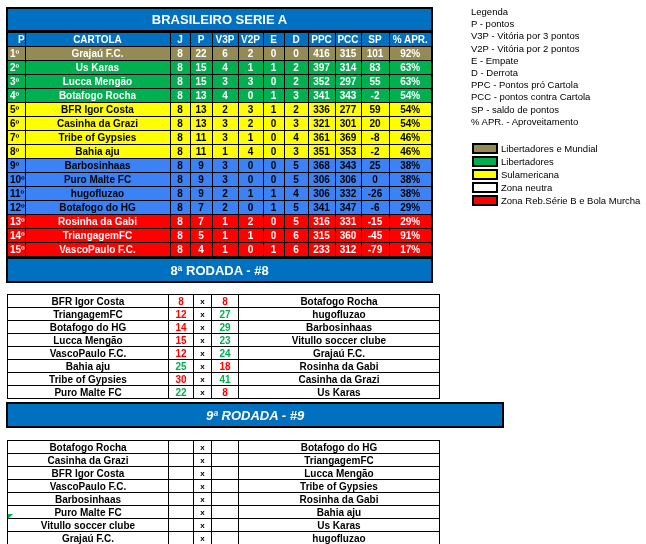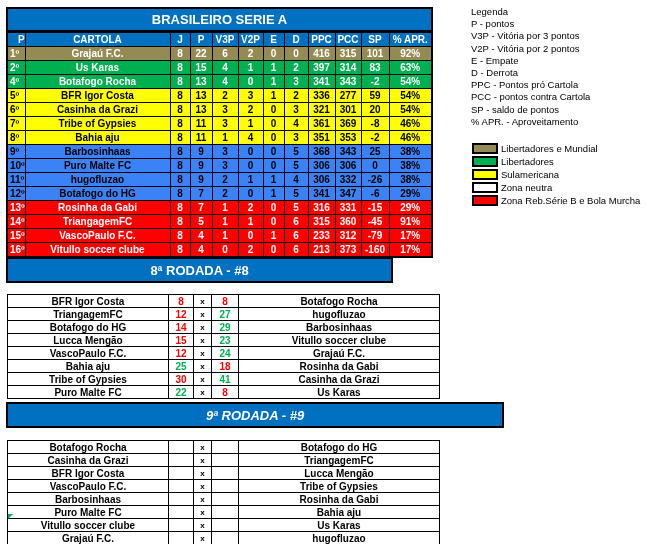--- a/index.html
+++ b/index.html
@@ -87,20 +87,34 @@
         <td>4</td>
         <td>1</td>
         <td>1</td>
         <td>2</td>
         <td>397</td>
         <td>314</td>
         <td>83</td>
         <td>63%</td>
       </tr>
       <tr class="r-green">
+        <td class="pos">3º</td>
+        <td>Lucca Mengão</td>
+        <td>8</td>
+        <td>15</td>
+        <td>3</td>
+        <td>3</td>
+        <td>0</td>
+        <td>2</td>
+        <td>352</td>
+        <td>297</td>
+        <td>55</td>
+        <td>63%</td>
+      </tr>
+      <tr class="r-green">
         <td class="pos">4º</td>
         <td>Botafogo Rocha</td>
         <td>8</td>
         <td>13</td>
         <td>4</td>
         <td>0</td>
         <td>1</td>
         <td>3</td>
         <td>341</td>
         <td>343</td>
@@ -308,21 +322,21 @@
     <div class="legend-key">
       <div class="swatch" style="background: rgb(255, 255, 255);"></div>
       <span>Zona neutra</span>
     </div>
     <div class="legend-key">
       <div class="swatch" style="background: rgb(255, 0, 0);"></div>
       <span>Zona Reb.Série B e Bola Murcha</span>
     </div>
   </div>
 
-<div class="abs banner" style="left:6px;top:257px;width:387px;height:26px;">
+<div class="abs banner" style="left:6px;top:257px;width:427px;height:26px;">
   <span>8ª RODADA - #8</span>
 </div>
 <table class="match abs" style="left:7px;top:294px;width:432px;">
   <colgroup>
       <col style="width:161px">
       <col style="width:25px">
       <col style="width:18px">
       <col style="width:27px">
       <col style="width:201px">
     </colgroup>

